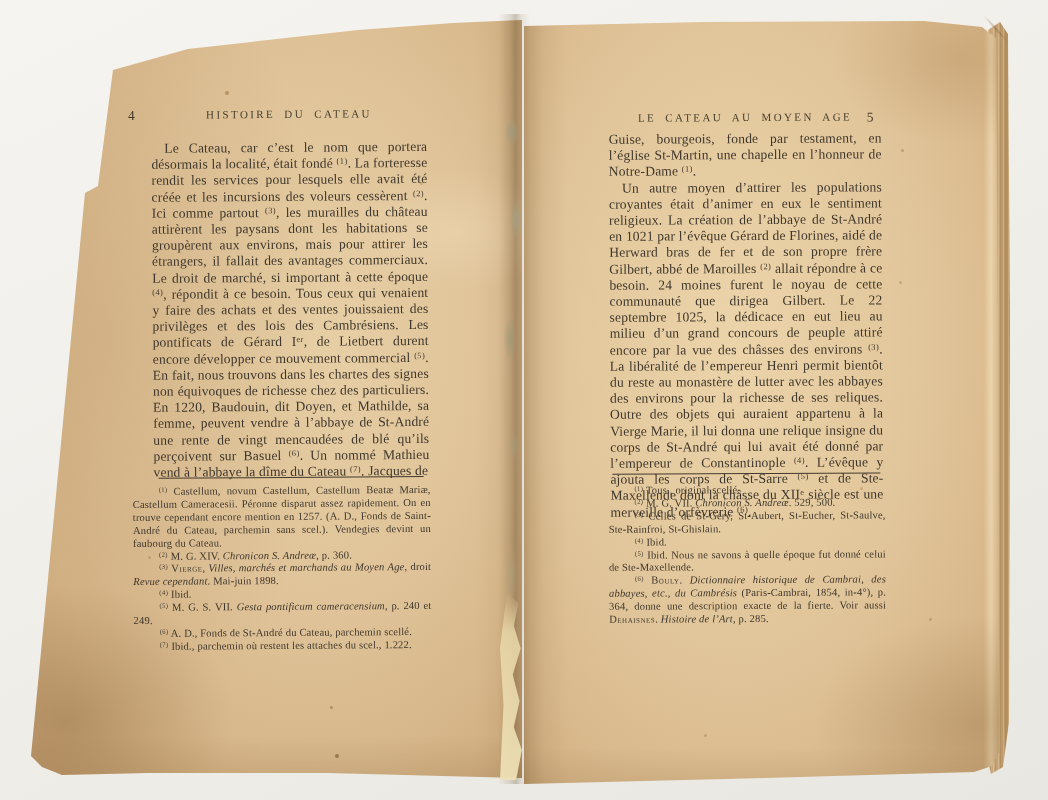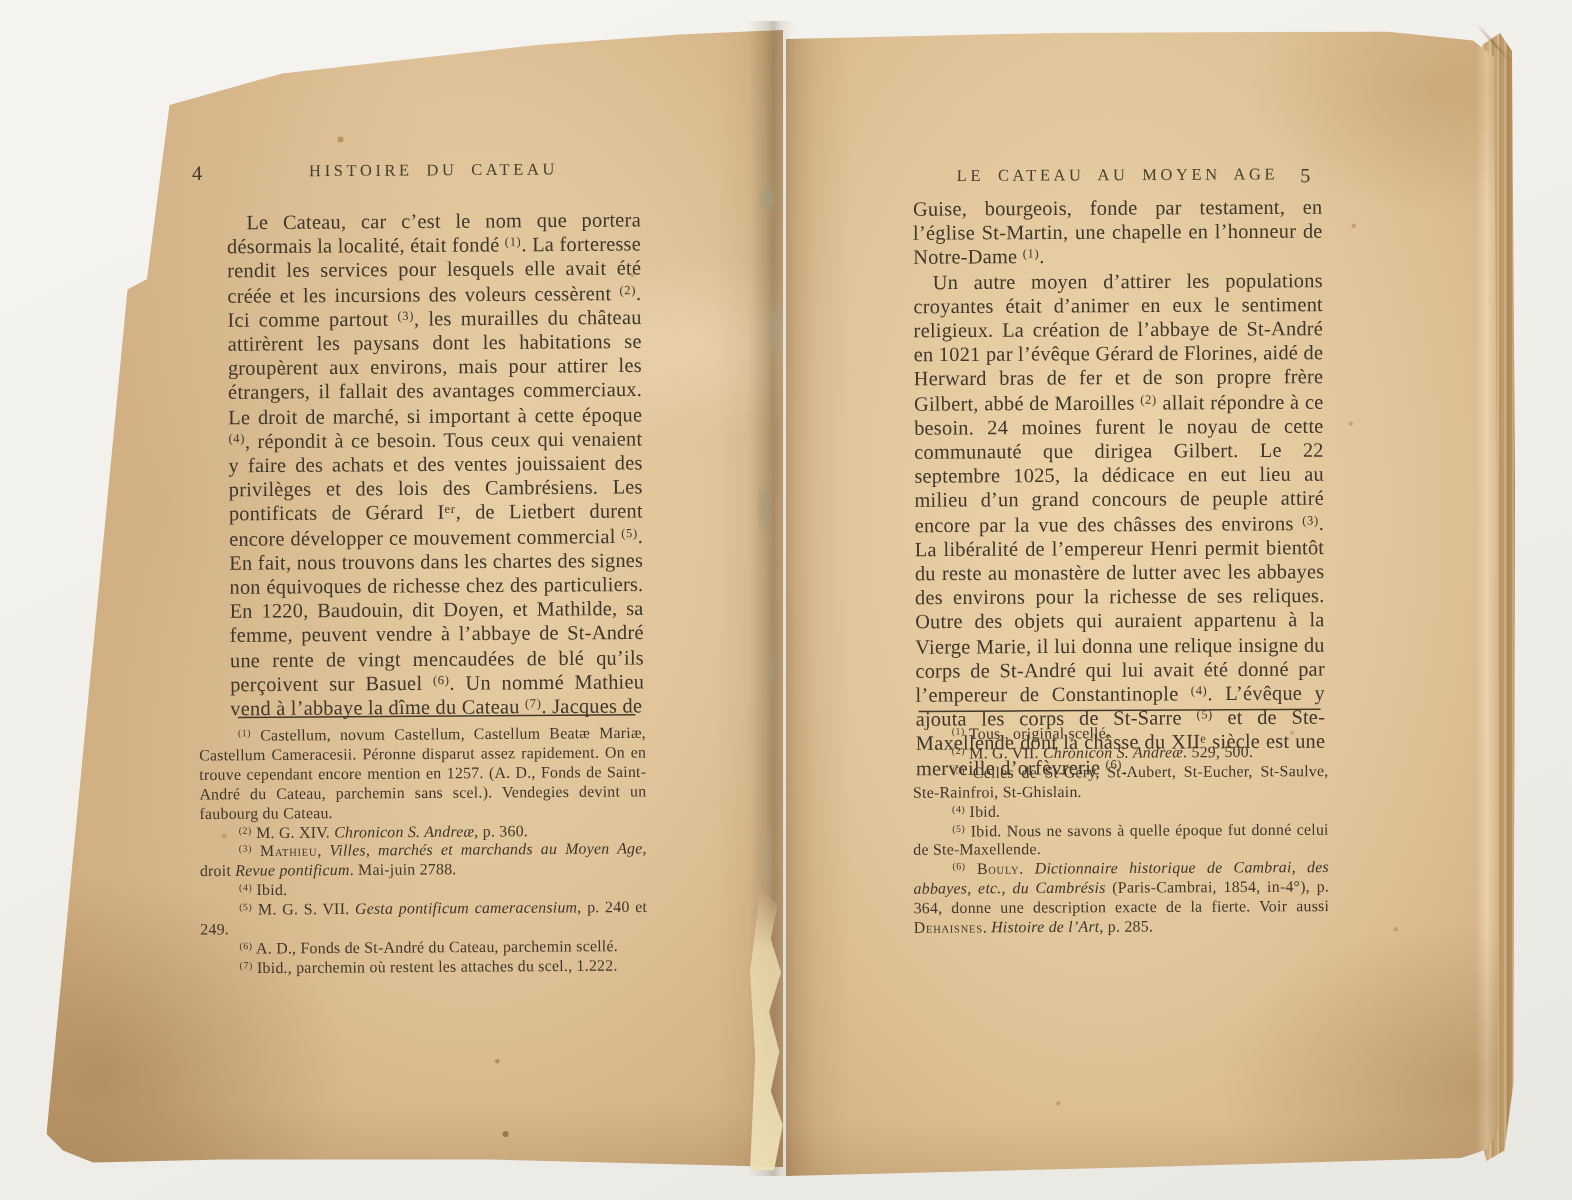--- a/index.html
+++ b/index.html
@@ -116,21 +116,21 @@
         <span class="pagenum">4</span>
         <span>HISTOIRE DU CATEAU</span>
       </div>
       <div class="body-text">
           <p class="para indent"><span>Le Cateau, car c’est le nom que portera désormais la localité, était fondé </span><sup>(1)</sup><span>. La forteresse rendit les services pour lesquels elle avait été créée et les incursions des voleurs cessèrent </span><sup>(2)</sup><span>. Ici comme partout </span><sup>(3)</sup><span>, les murailles du château attirèrent les paysans dont les habitations se groupèrent aux environs, mais pour attirer les étrangers, il fallait des avantages commerciaux. Le droit de marché, si important à cette époque </span><sup>(4)</sup><span>, répondit à ce besoin. Tous ceux qui venaient y faire des achats et des ventes jouissaient des privilèges et des lois des Cambrésiens. Les pontificats de Gérard I</span><sup>er</sup><span>, de Lietbert durent encore développer ce mouvement commercial </span><sup>(5)</sup><span>. En fait, nous trouvons dans les chartes des signes non équivoques de richesse chez des particuliers. En 1220, Baudouin, dit Doyen, et Mathilde, sa femme, peuvent vendre à l’abbaye de St-André une rente de vingt mencaudées de blé qu’ils perçoivent sur Basuel </span><sup>(6)</sup><span>. Un nommé Mathieu vend à l’abbaye la dîme du Cateau </span><sup>(7)</sup><span>. Jacques de</span></p>
         </div>
       <div class="fn-rule"></div>
       <div class="footnotes">
           <p class="para"><sup>(1)</sup><span> Castellum, novum Castellum, Castellum Beatæ Mariæ, Castellum Cameracesii. Péronne disparut assez rapidement. On en trouve cependant encore mention en 1257. (A. D., Fonds de Saint-André du Cateau, parchemin sans scel.). Vendegies devint un faubourg du Cateau.</span></p>
           <p class="para"><sup>(2)</sup><span> M. G. XIV. </span><span class="it">Chronicon S. Andreæ</span><span>, p. 360.</span></p>
-          <p class="para"><sup>(3)</sup><span> </span><span class="sc">Mathieu</span><span>, </span><span class="it">Villes, marchés et marchands au Moyen Age</span><span>, droit </span><span class="it">Revue pontificum</span><span>. Mai-juin 2788.</span></p>
+          <p class="para"><sup>(3)</sup><span> </span><span class="sc">Vierge</span><span>, </span><span class="it">Villes, marchés et marchands au Moyen Age</span><span>, droit </span><span class="it">Revue cependant</span><span>. Mai-juin 1898.</span></p>
           <p class="para"><sup>(4)</sup><span> Ibid.</span></p>
           <p class="para"><sup>(5)</sup><span> M. G. S. VII. </span><span class="it">Gesta pontificum cameracensium</span><span>, p. 240 et 249.</span></p>
           <p class="para"><sup>(6)</sup><span> A. D., Fonds de St-André du Cateau, parchemin scellé.</span></p>
           <p class="para"><sup>(7)</sup><span> Ibid., parchemin où restent les attaches du scel., 1.222.</span></p>
         </div>
     </div>
   </div>
 
   <div class="page page-right">
     <div class="page-inner">

